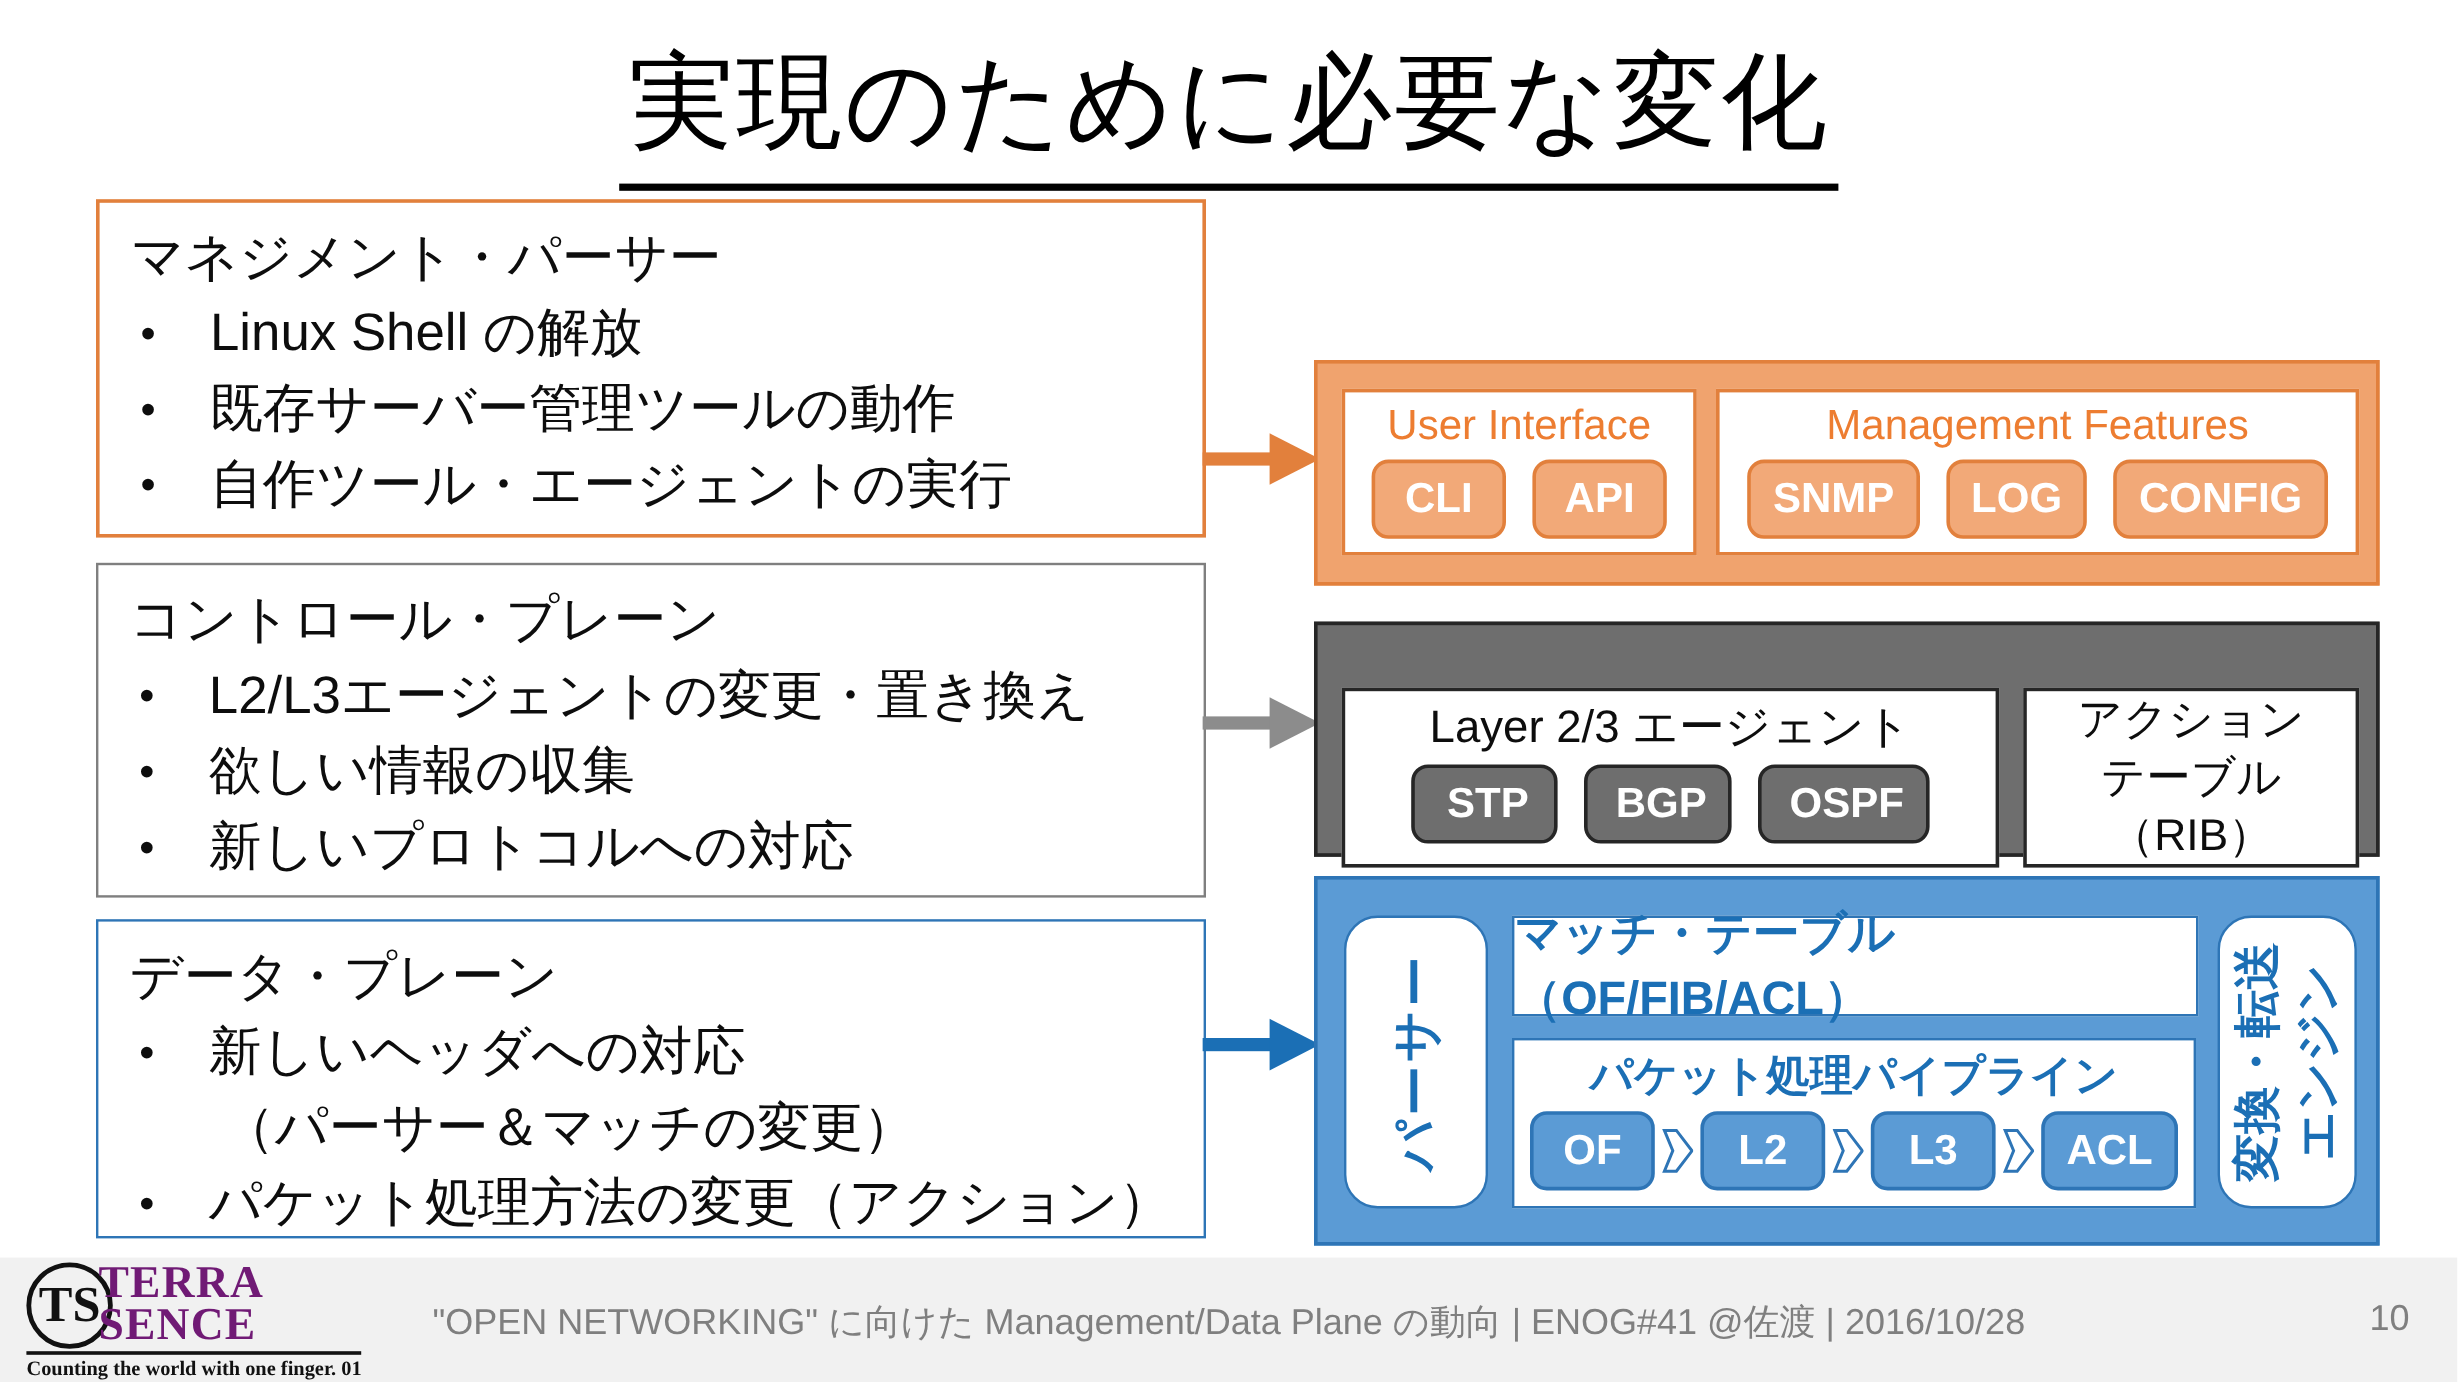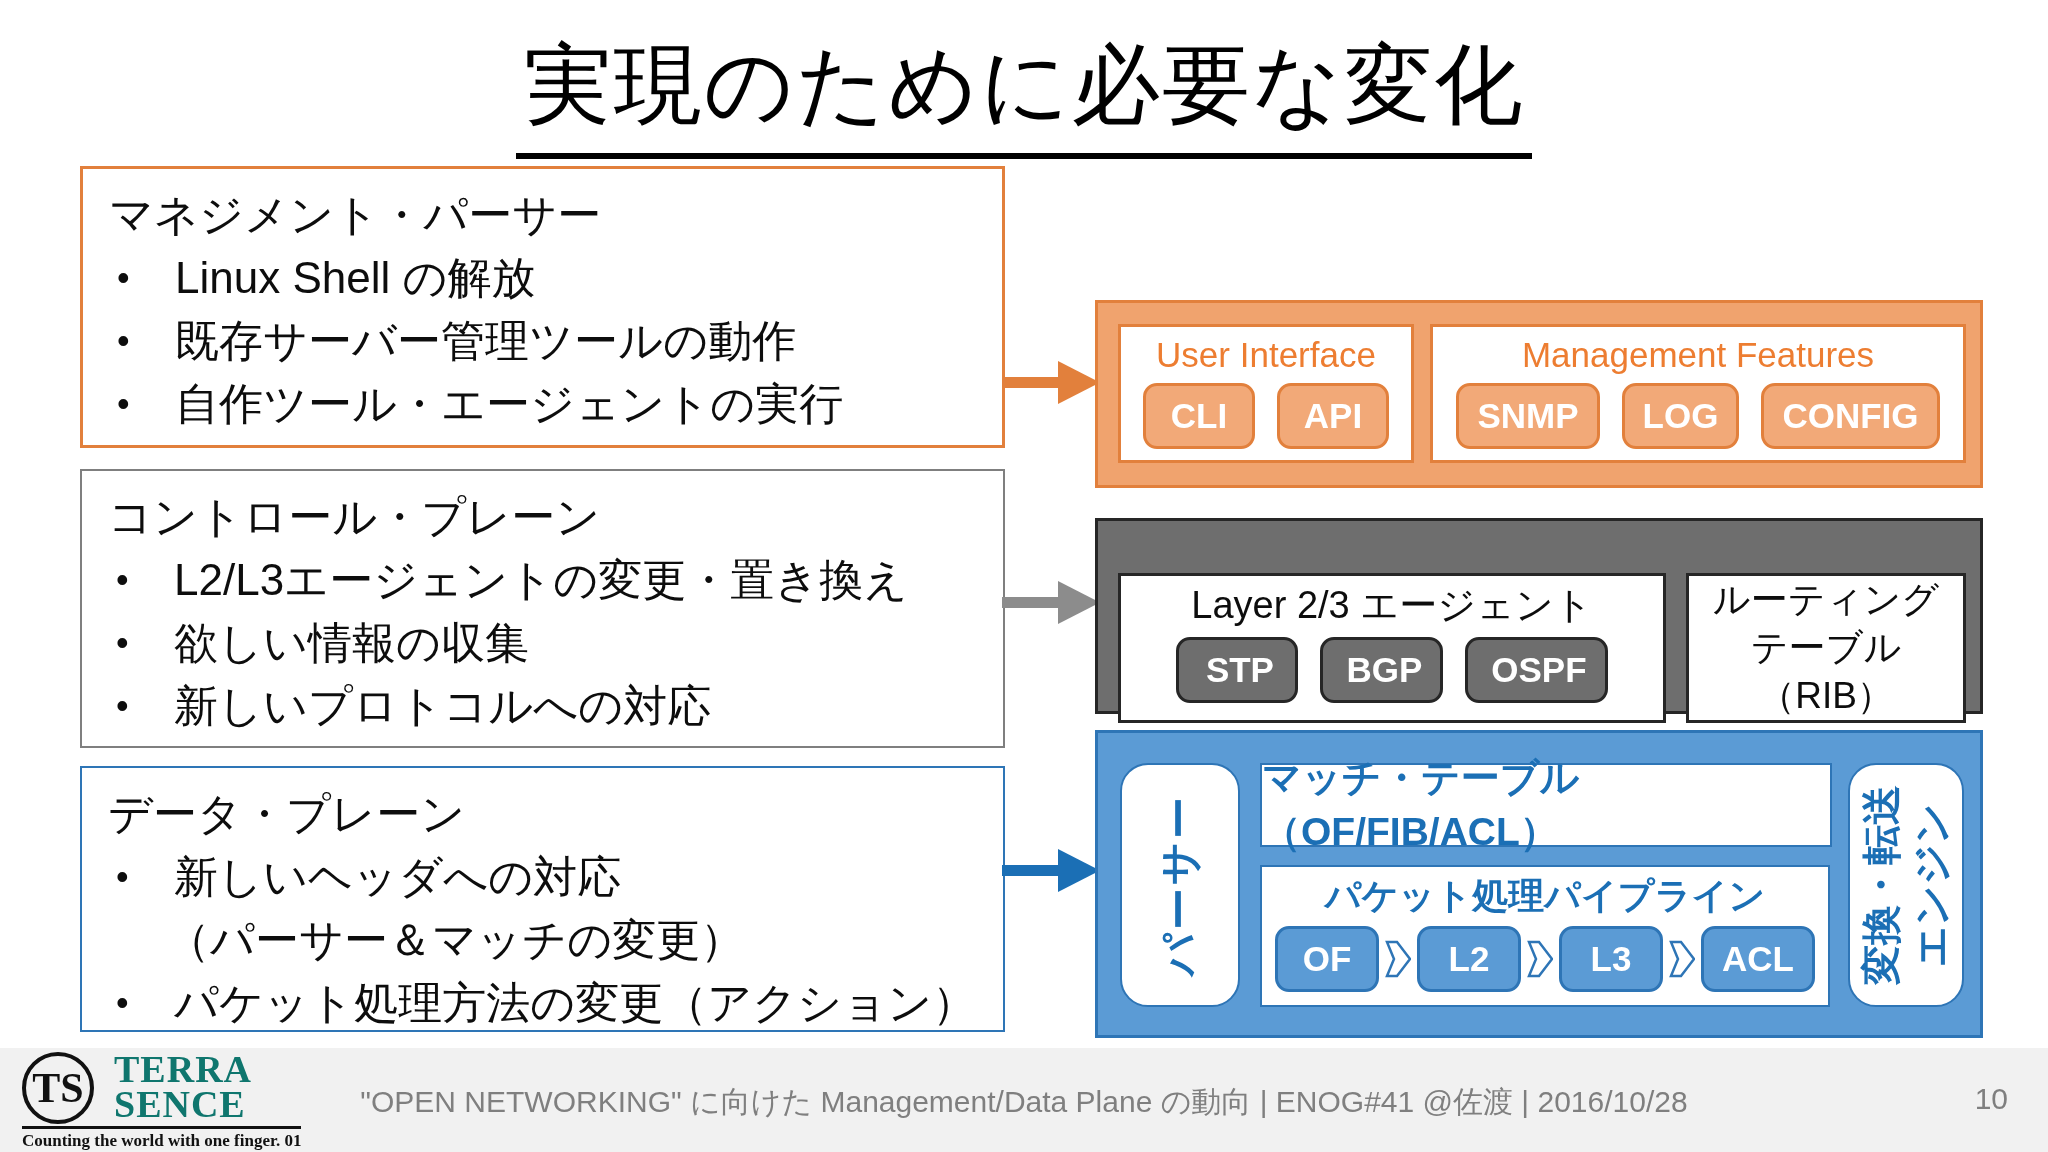--- a/index.html
+++ b/index.html
@@ -13,21 +13,21 @@
     display:inline-block;font-size:88px;font-weight:500;letter-spacing:2px;
     border-bottom:6px solid #000;padding:0 8px 8px 8px;
   }
   
   .plane-box{
     position:absolute;left:80px;width:925px;box-sizing:border-box;background:#fff;
     padding:14px 26px 10px 26px;font-size:44px;color:#0d0d0d;
   }
   .plane-box .pline{display:flex;align-items:flex-start;line-height:63px;}
   .plane-box .bullet{flex:0 0 58px;font-size:36px;padding-left:8px;}
-  .plane-box .indent{margin-left:58px;}
+  .plane-box .indent{margin-left:77px;}
   #box-mgmt{top:166px;height:282px;border:3px solid #E2803C;}
   #box-ctrl{top:469px;height:279px;border:2px solid #7F7F7F;}
   #box-data{top:766px;height:266px;border:2px solid #2E75B6;}
   
   .conn{position:absolute;width:100px;height:48px;}
   #arrow-mgmt{left:1002px;top:358px;}
   #arrow-ctrl{left:1002px;top:578px;}
   #arrow-data{left:1002px;top:846px;}
   
   .diagram{position:absolute;left:1095px;width:888px;box-sizing:border-box;}
@@ -68,21 +68,21 @@
   .chev{width:26px;height:38px;align-self:center;}
   
   .footer{position:absolute;left:0;top:1048px;width:2048px;height:104px;background:#F1F1F1;}
   .logo{position:absolute;left:22px;top:4px;}
   .logo-main{display:flex;align-items:flex-start;border-bottom:3px solid #111;padding-bottom:2px;}
   .logo-circle{
     width:64px;height:64px;border:4px solid #111;border-radius:50%;margin-right:-12px;
     display:flex;align-items:center;justify-content:center;
     font-family:"Liberation Serif","DejaVu Serif",serif;font-weight:bold;font-size:42px;color:#111;background:transparent;
   }
-  .logo-names{display:flex;flex-direction:column;font-family:"Liberation Serif","DejaVu Serif",serif;font-weight:bold;font-size:38px;line-height:35px;color:#0f766e;letter-spacing:1px;margin-left:32px;}
+  .logo-names{display:flex;flex-direction:column;font-family:"Liberation Serif","DejaVu Serif",serif;font-weight:bold;font-size:38px;line-height:35px;color:#701a75;letter-spacing:1px;}
   .logo-tag{font-family:Liberation Serif, serif;font-weight:bold;font-size:17px;color:#111;margin-top:2px;}
   .caption{position:absolute;left:0;width:100%;top:34px;text-align:center;font-size:30px;color:#7F7F7F;}
   .pagenum{position:absolute;right:40px;top:34px;font-size:30px;color:#7F7F7F;}
 </style>
 </head>
 <body>
 
 <div class="slide">
 
   <div class="title-wrap">
@@ -176,21 +176,21 @@
   <div class="diagram" id="diag-ctrl">
     <div class="inner" id="agents-box">
       <div class="ititle">Layer 2/3 エージェント</div>
       <div class="chip-row">
         <div class="chip gray">STP</div>
         <div class="chip gray">BGP</div>
         <div class="chip gray">OSPF</div>
       </div>
     </div>
     <div class="inner" id="rib-box">
-      <div>ルーティング</div>
+      <div>アクション</div>
       <div>テーブル（RIB）</div>
     </div>
   </div>
 
   <div class="diagram" id="diag-data">
     <div class="white vbox" id="parser-box">
       <span class="vtext">パーサー</span>
     </div>
     <div class="white" id="match-box">
       <div>マッチ・テーブル（OF/FIB/ACL）</div>

